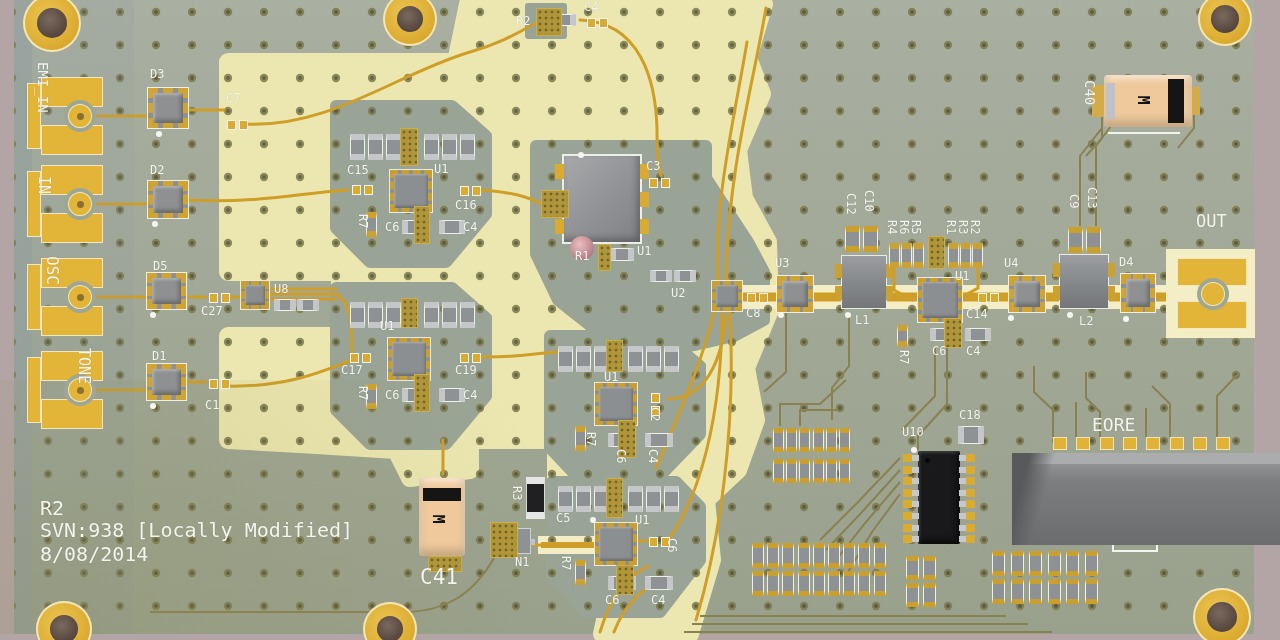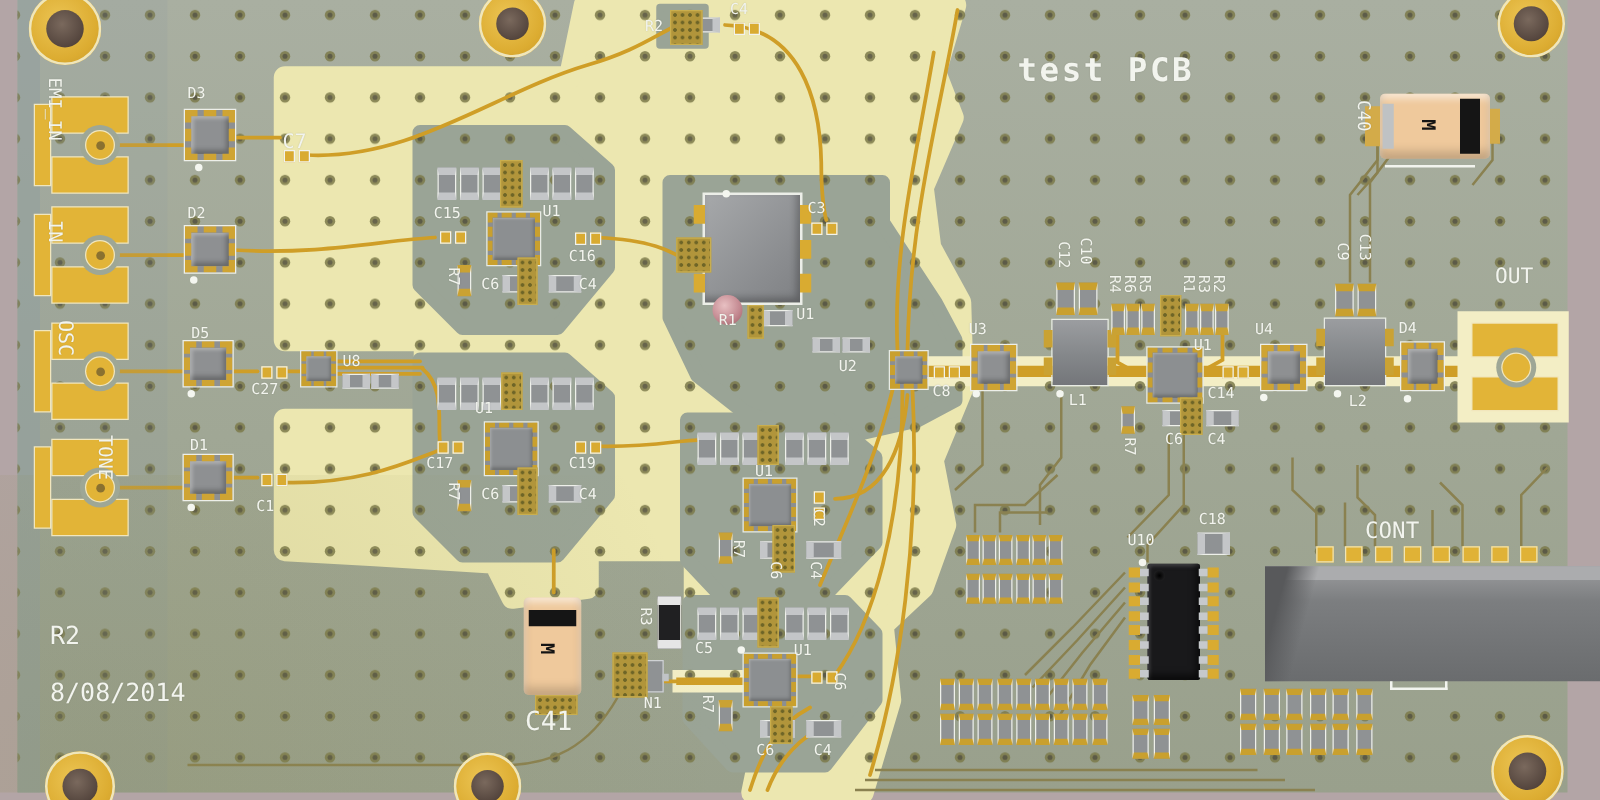--- a/index.html
+++ b/index.html
@@ -154,22 +154,22 @@
       <path d="M780,426V404H820L846,380"></path>
         <path d="M800,426V410H838"></path>
       <path d="M494,558C470,600 440,610 410,612H150"></path>
     </g>
   </svg>
 
   <div class="tint" style="left:14px;top:0;width:120px;height:634px;background:rgba(130,152,162,0.12)"></div>
   <div class="tint" style="left:0;top:380px;width:740px;height:254px;background:radial-gradient(circle at 10% 100%,rgba(142,140,78,0.20),rgba(142,140,78,0) 70%)"></div>
 
   <div id="board">
-    <div class="lab" style="left:814px;top:44px;font-size:26px;letter-spacing:2px;font-weight:bold">test PCB</div>
     <div class="lab" style="left:40px;top:498px;font-size:20px">R2</div>
+    <div class="lab" style="left:40px;top:520px;font-size:20px">SVN:938 [Locally Modified]</div>
     <div class="lab" style="left:40px;top:544px;font-size:20px">8/08/2014</div>
   <div class="c hole" style="left: 23px; top: -6px; width: 58px; height: 58px;">
         <i class="hin" style="width:30px;height:30px"></i>
       </div>
       <div class="c hole" style="left: 383px; top: -8px; width: 54px; height: 54px;">
         <i class="hin" style="width:26px;height:26px"></i>
       </div>
       <div class="c hole" style="left: 1198px; top: -8px; width: 54px; height: 54px;">
         <i class="hin" style="width:28px;height:28px"></i>
       </div>
@@ -506,21 +506,21 @@
       <div class="c dot" style="left: 150px; top: 403px; width: 6px; height: 6px;"></div>
       <div class="c dot" style="left: 578px; top: 152px; width: 6px; height: 6px;"></div>
       <div class="c dot" style="left: 845px; top: 312px; width: 6px; height: 6px;"></div>
       <div class="c dot" style="left: 778px; top: 312px; width: 6px; height: 6px;"></div>
       <div class="c dot" style="left: 1008px; top: 315px; width: 6px; height: 6px;"></div>
       <div class="c dot" style="left: 1067px; top: 312px; width: 6px; height: 6px;"></div>
       <div class="c dot" style="left: 1123px; top: 316px; width: 6px; height: 6px;"></div>
       <div class="c dot" style="left: 911px; top: 447px; width: 6px; height: 6px;"></div>
       <div class="c dot" style="left: 590px; top: 517px; width: 6px; height: 6px;"></div>
       <span class="lab" style="left: 150px; top: 68px; font-size: 12px;">D3</span>
-      <span class="lab" style="left: 226px; top: 105px; font-size: 16px;">C7</span>
+      <span class="lab" style="left: 226px; top: 92px; font-size: 12px;">C7</span>
       <span class="lab" style="left: 150px; top: 164px; font-size: 12px;">D2</span>
       <span class="lab" style="left: 153px; top: 260px; font-size: 12px;">D5</span>
       <span class="lab" style="left: 152px; top: 350px; font-size: 12px;">D1</span>
       <span class="lab" style="left: 201px; top: 305px; font-size: 12px;">C27</span>
       <span class="lab" style="left: 274px; top: 283px; font-size: 12px;">U8</span>
       <span class="lab" style="left: 205px; top: 399px; font-size: 12px;">C1</span>
       <span class="lab" style="left: 347px; top: 164px; font-size: 12px;">C15</span>
       <span class="lab" style="left: 434px; top: 163px; font-size: 12px;">U1</span>
       <span class="lab" style="left: 455px; top: 199px; font-size: 12px;">C16</span>
       <span class="lab rot" style="left: 357px; top: 214px; font-size: 12px;">R7</span>
@@ -553,21 +553,21 @@
       <span class="lab" style="left: 966px; top: 308px; font-size: 12px;">C14</span>
       <span class="lab rot" style="left: 898px; top: 350px; font-size: 12px;">R7</span>
       <span class="lab" style="left: 932px; top: 345px; font-size: 12px;">C6</span>
       <span class="lab" style="left: 966px; top: 345px; font-size: 12px;">C4</span>
       <span class="lab" style="left: 1004px; top: 257px; font-size: 12px;">U4</span>
       <span class="lab rot" style="left: 1068px; top: 194px; font-size: 12px;">C9</span>
       <span class="lab rot" style="left: 1086px; top: 187px; font-size: 12px;">C13</span>
       <span class="lab" style="left: 1079px; top: 315px; font-size: 12px;">L2</span>
       <span class="lab" style="left: 1119px; top: 256px; font-size: 12px;">D4</span>
       <span class="lab" style="left: 1196px; top: 213px; font-size: 17px;">OUT</span>
-      <span class="lab" style="left: 1092px; top: 416px; font-size: 18px;">CONT</span>
+      <span class="lab" style="left: 1092px; top: 416px; font-size: 18px;">EORE</span>
       <span class="lab" style="left: 902px; top: 426px; font-size: 12px;">U10</span>
       <span class="lab" style="left: 959px; top: 409px; font-size: 12px;">C18</span>
       <span class="lab rot" style="left: 1083px; top: 80px; font-size: 14px;">C40</span>
       <span class="lab" style="left: 420px; top: 567px; font-size: 21px;">C41</span>
       <span class="lab rot" style="left: 511px; top: 486px; font-size: 12px;">R3</span>
       <span class="lab" style="left: 515px; top: 556px; font-size: 12px;">N1</span>
       <span class="lab" style="left: 556px; top: 512px; font-size: 12px;">C5</span>
       <span class="lab" style="left: 635px; top: 514px; font-size: 12px;">U1</span>
       <span class="lab rot" style="left: 666px; top: 538px; font-size: 12px;">C6</span>
       <span class="lab rot" style="left: 649px; top: 407px; font-size: 12px;">C2</span>

